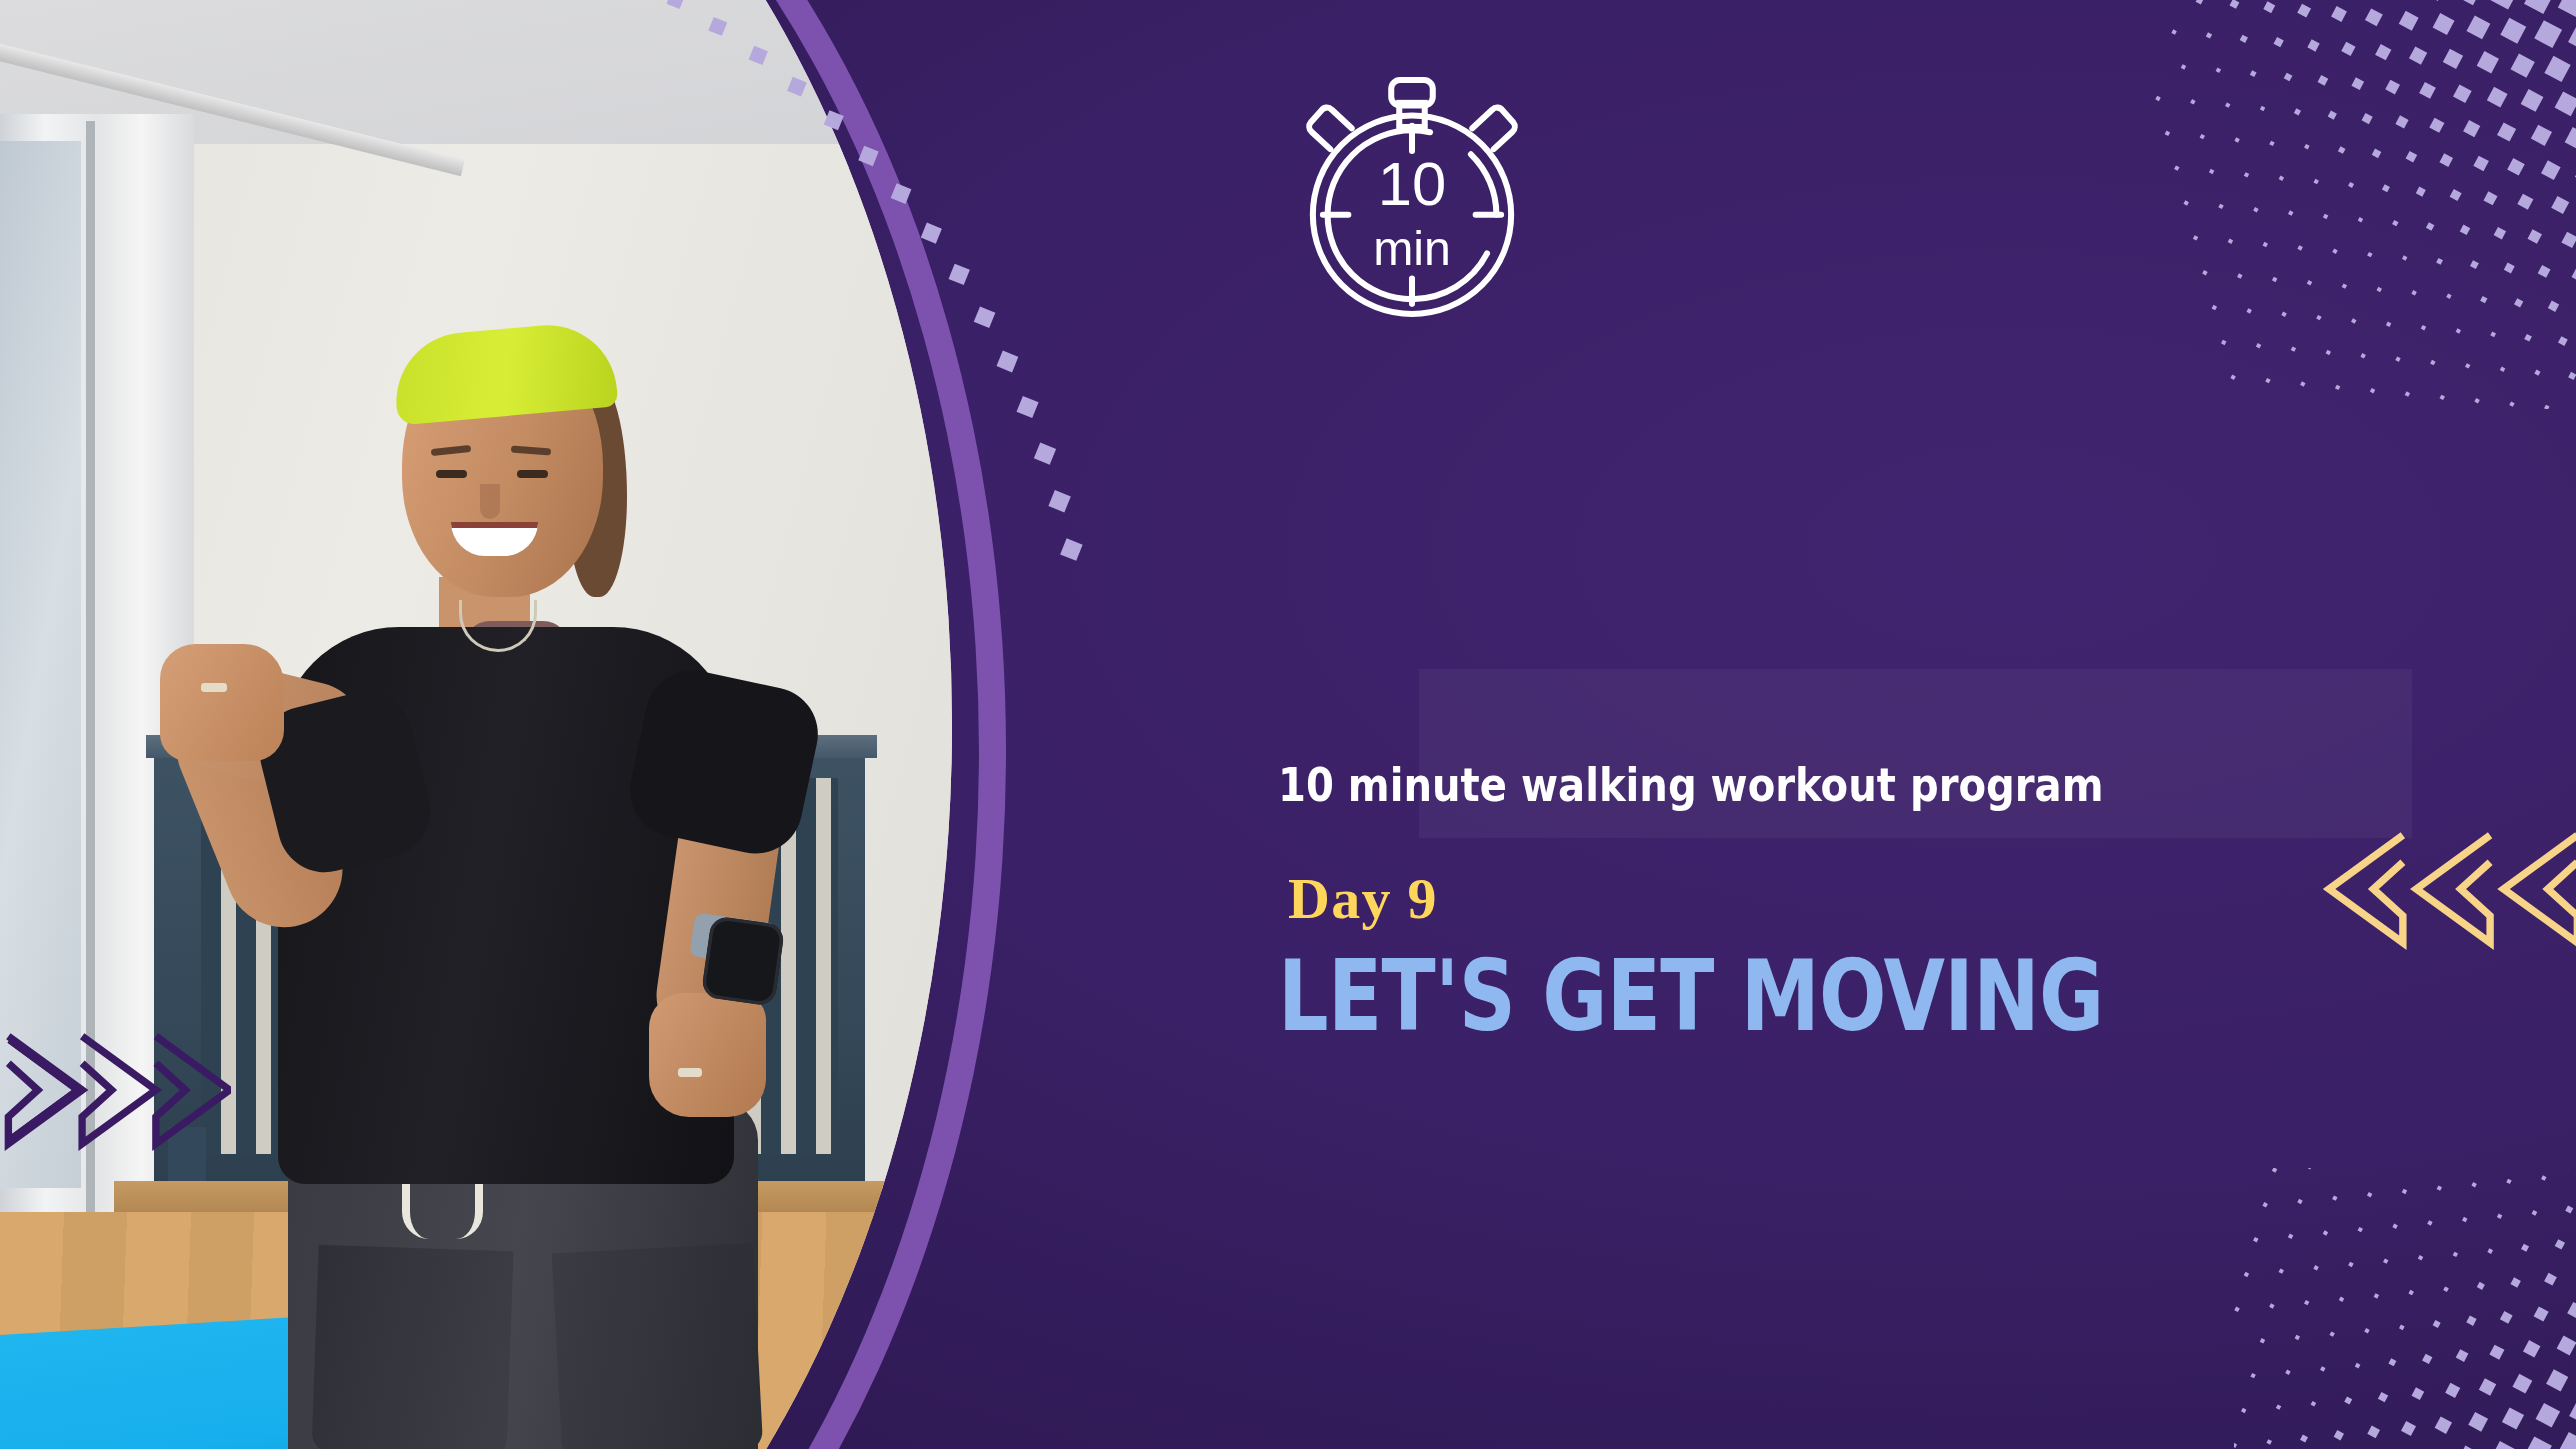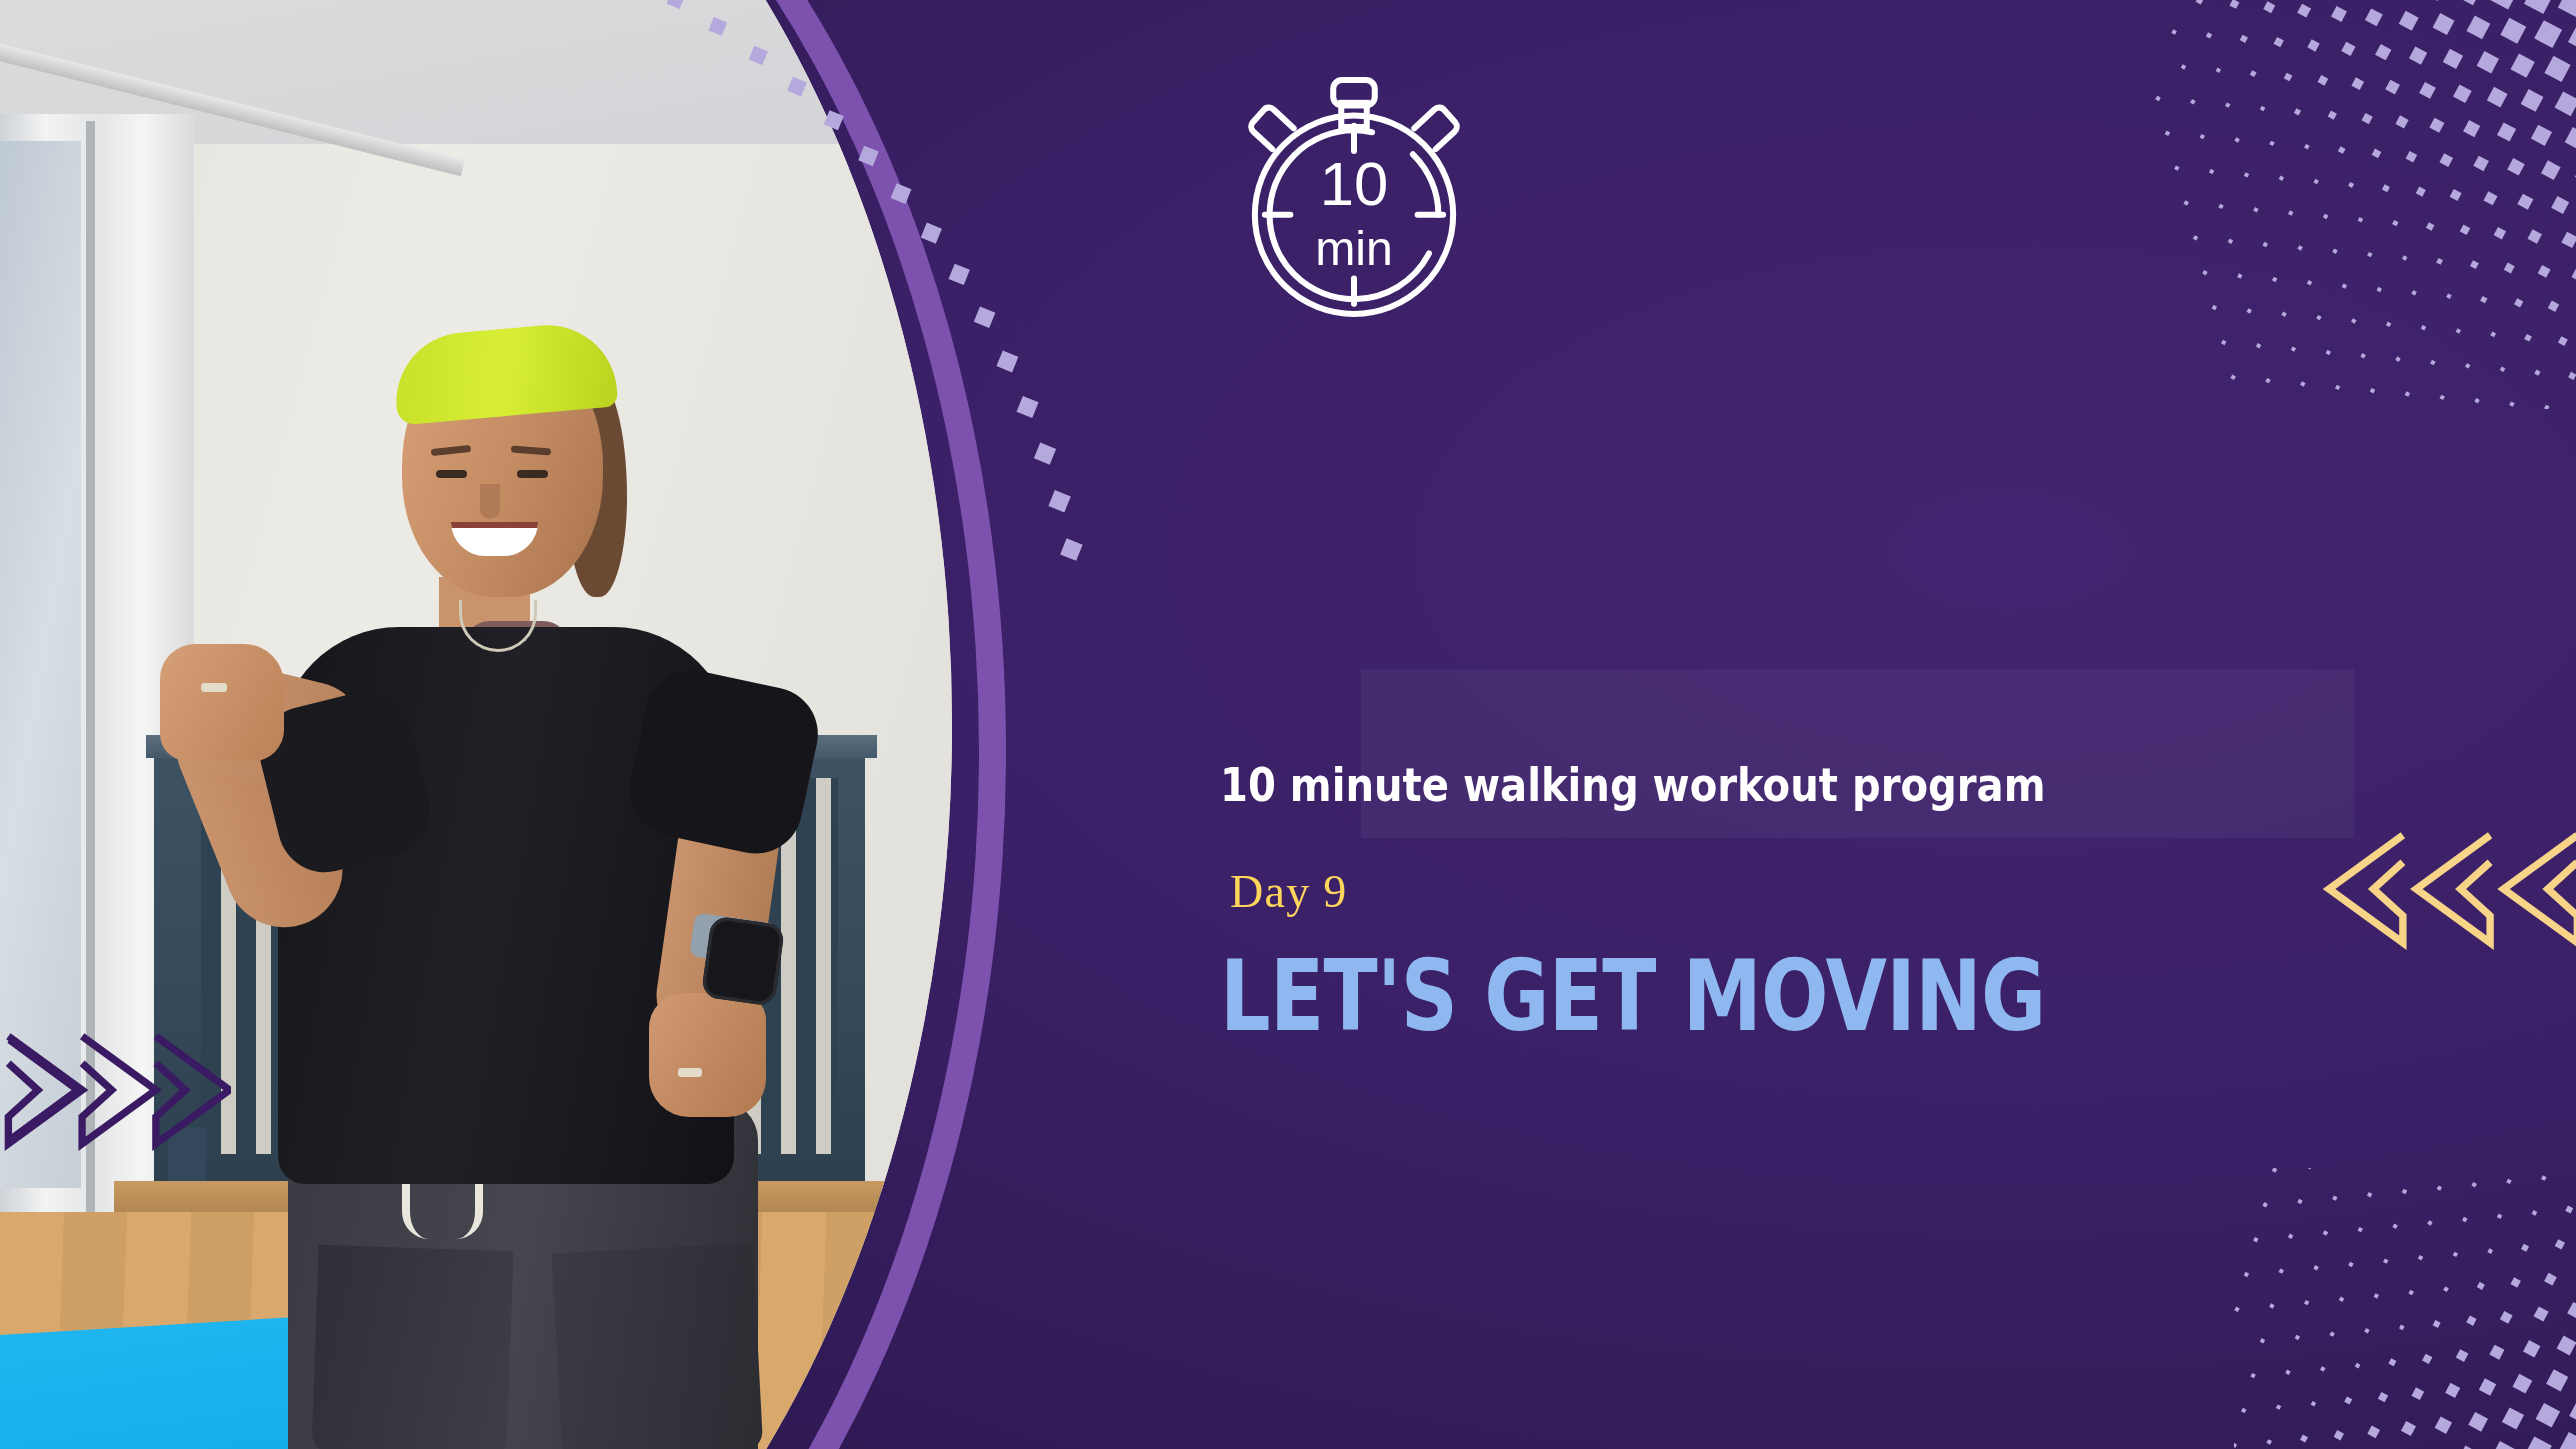--- a/index.html
+++ b/index.html
@@ -146,21 +146,21 @@
     border-radius:50%;
     border:27px solid #7D52AF;
     pointer-events:none;
   }
 
   
   #arc-dots { position:absolute; left:0; top:0; width:1275px; height:1449px; pointer-events:none; }
 
   
   #content {
-    position:absolute; left:1220px; top:0; width:1181px; height:1243px;
+    position:absolute; left:1278px; top:0; width:1181px; height:1243px;
   }
 
   #highlight-panel {
     position:absolute; left:141px; top:669px; width:993px; height:169px;
     background:rgba(255,255,255,.045);
   }
 
   #stopwatch { position:absolute; left:-6.7px; top:64px; width:282px; height:268px; }
 
   #title-block { position:absolute; left:-3.4px; top:436px; width:1140px; }
@@ -177,21 +177,21 @@
   #subtitle {
     position:absolute; left:0px; top:758px; width:1140px;
     font-family:"Liberation Sans Narrow","DejaVu Sans Condensed","Liberation Sans", sans-serif;
     font-weight:700; font-size:46px; color:#FFFFFF; letter-spacing:0px;
     white-space:nowrap; transform:scaleX(0.97); transform-origin:left center;
   }
 
   #day-label {
     position:absolute; left:10px; top:865px;
     font-family:"Liberation Serif","DejaVu Serif", serif;
-    font-weight:400; font-size:46px; color:#FFD65C; letter-spacing:1.3px;
+    font-weight:700; font-size:58px; color:#FFD65C; letter-spacing:1.3px;
   }
 
   #kicker {
     position:absolute; left:0px; top:939px;
     font-family:"Liberation Sans Narrow","DejaVu Sans Condensed","Liberation Sans", sans-serif;
     font-weight:700; font-size:98px; color:#8FB8F0; letter-spacing:-0.7px;
     white-space:nowrap; transform:scaleX(0.90); transform-origin:left center;
   }
 
   

